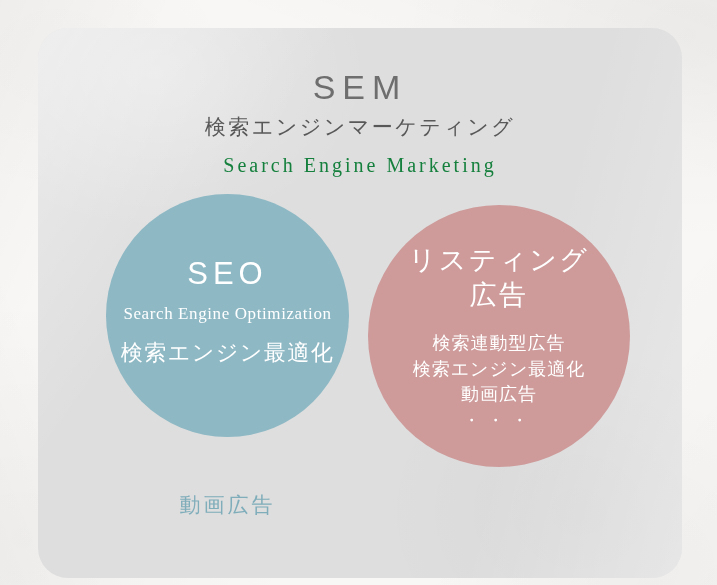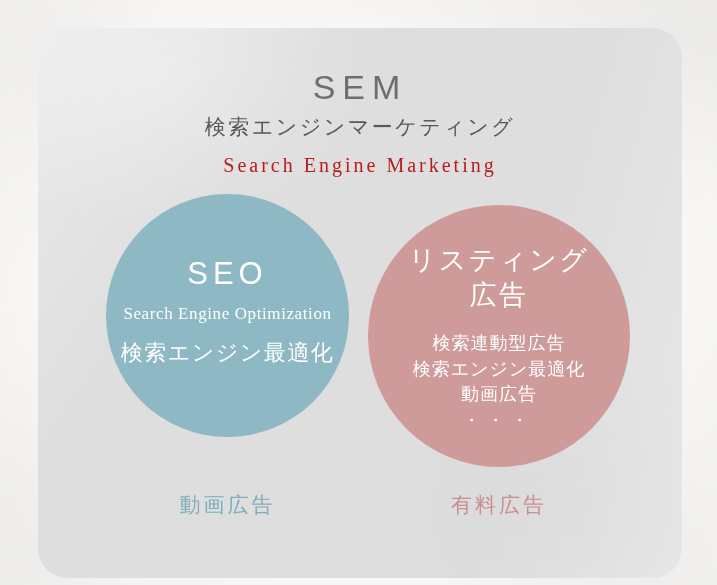--- a/index.html
+++ b/index.html
@@ -84,21 +84,21 @@
     color: #585858;
     line-height: 1.2;
   }
   .sem-en {
     margin: 0;
     padding-top: 14px;
     font-family: "Liberation Serif", serif;
     font-size: 20px;
     font-weight: 400;
     letter-spacing: 3px;
-    color: #b91c1c;
+    color: #15803d;
     line-height: 1.2;
   }
 
   
   .circle {
     position: absolute;
     border-radius: 50%;
     z-index: 2;
     display: flex;
     flex-direction: column;
@@ -229,14 +229,13 @@
 広告</p>
     <ul class="ads-list">
       <li>検索連動型広告</li>
       <li>検索エンジン最適化</li>
       <li>動画広告</li>
     </ul>
     <p class="ads-dots">・・・</p>
   </div>
 
   <p class="caption caption-free">動画広告</p>
-  <p class="caption caption-paid">有料広告</p>
 </div>
 
 </body></html>

